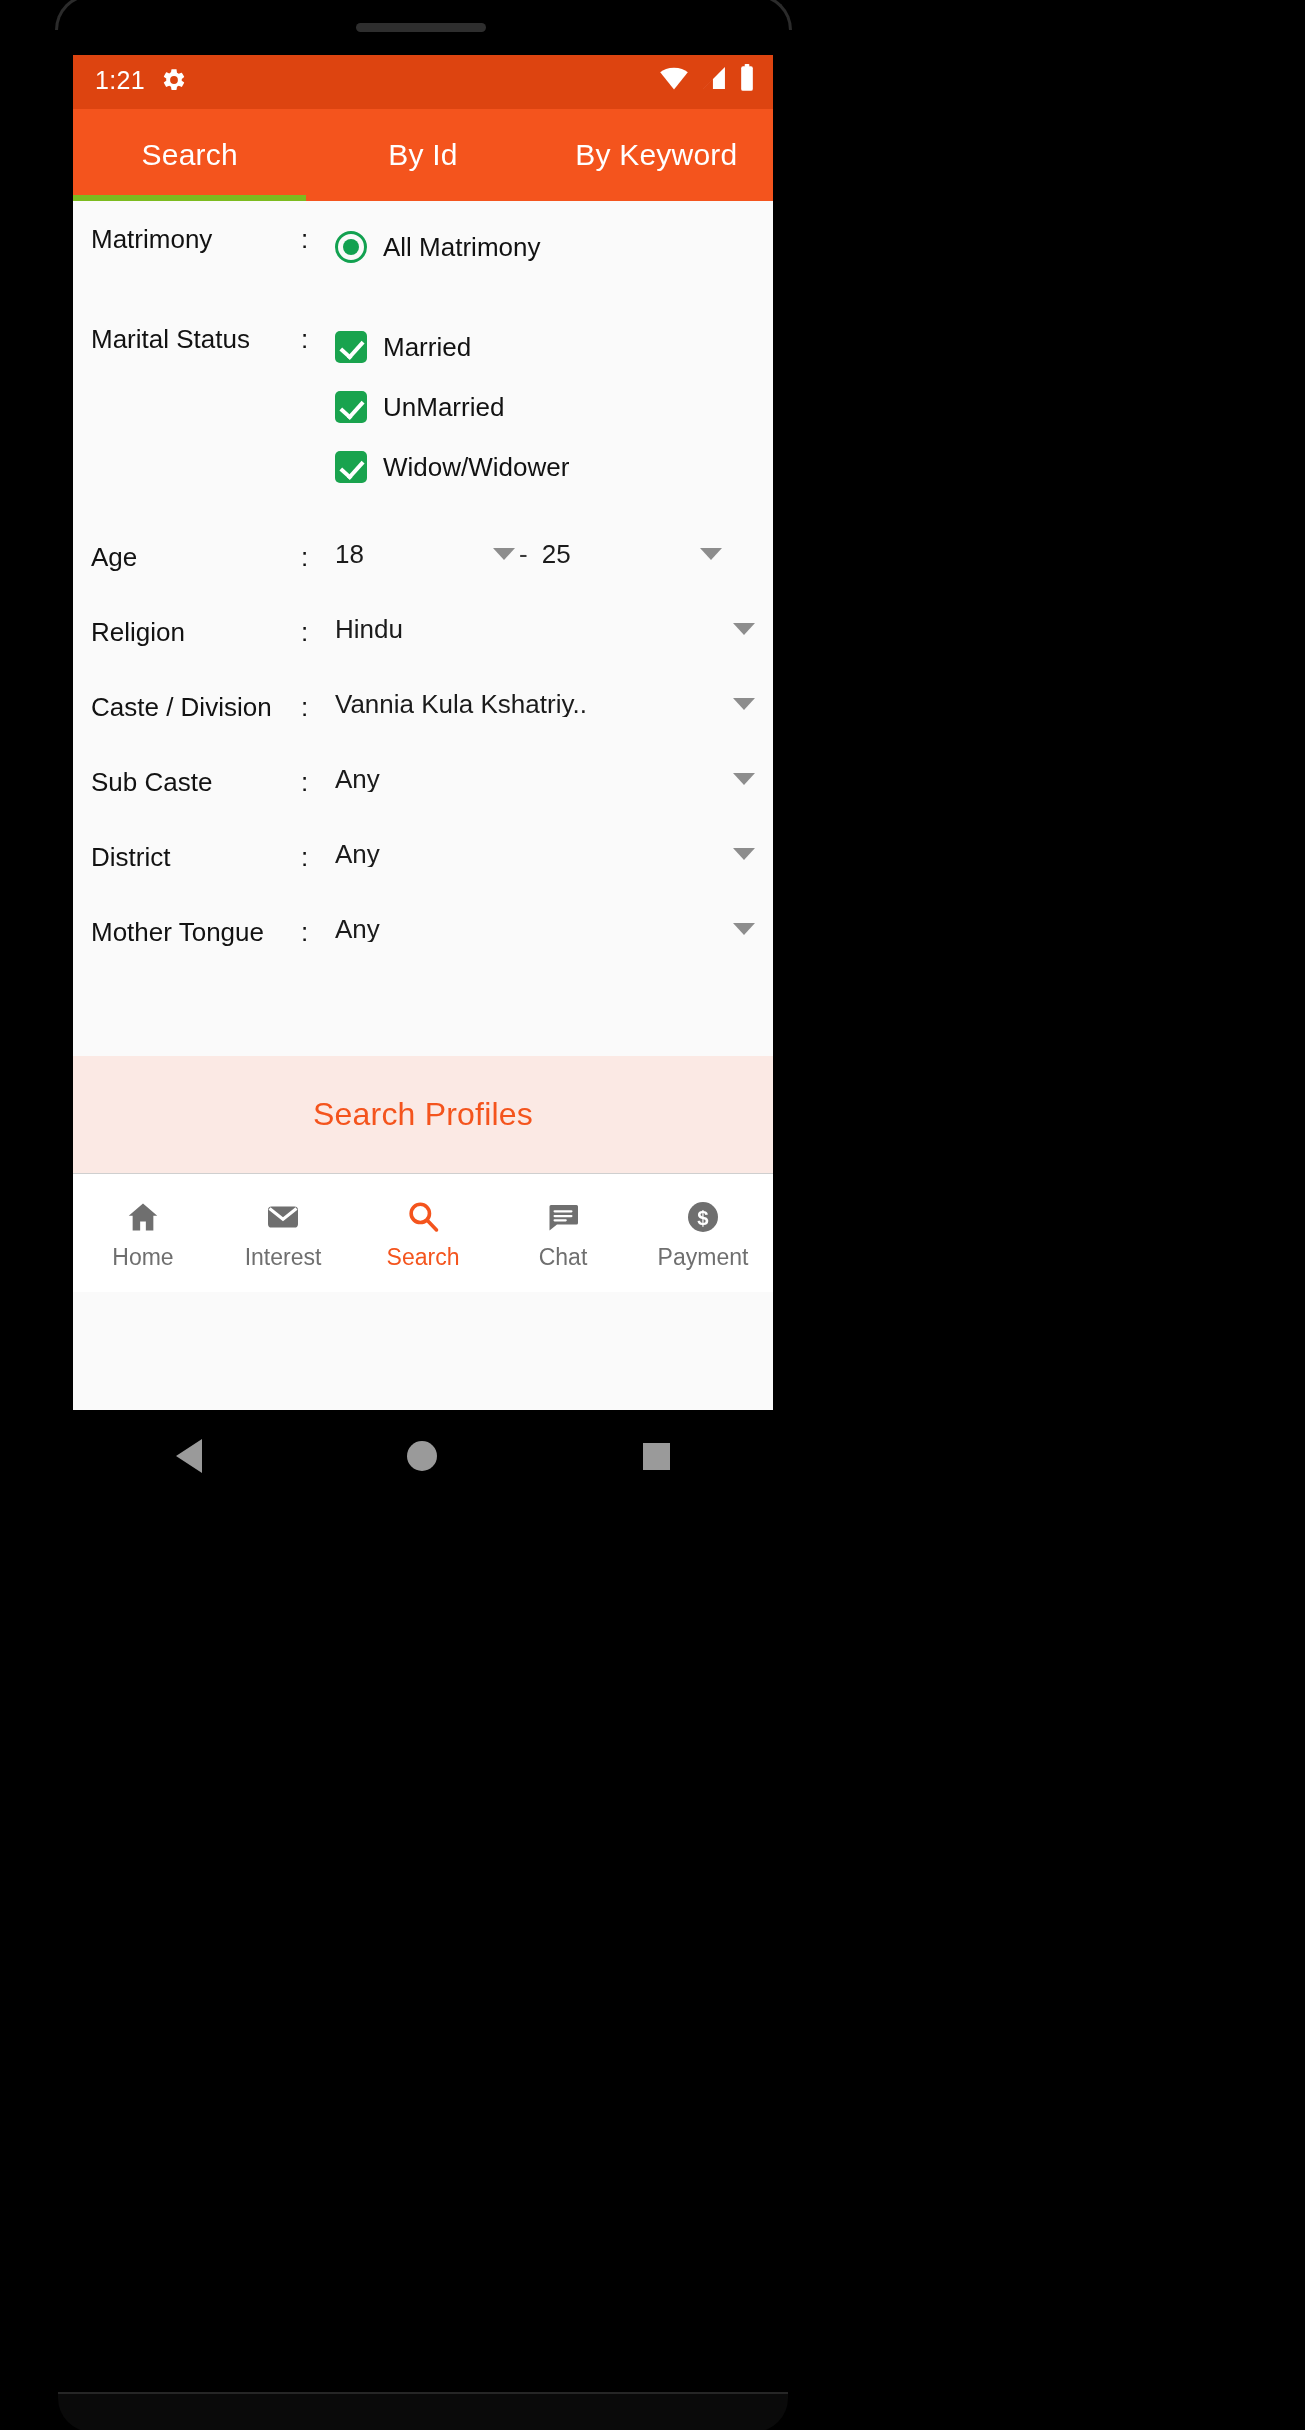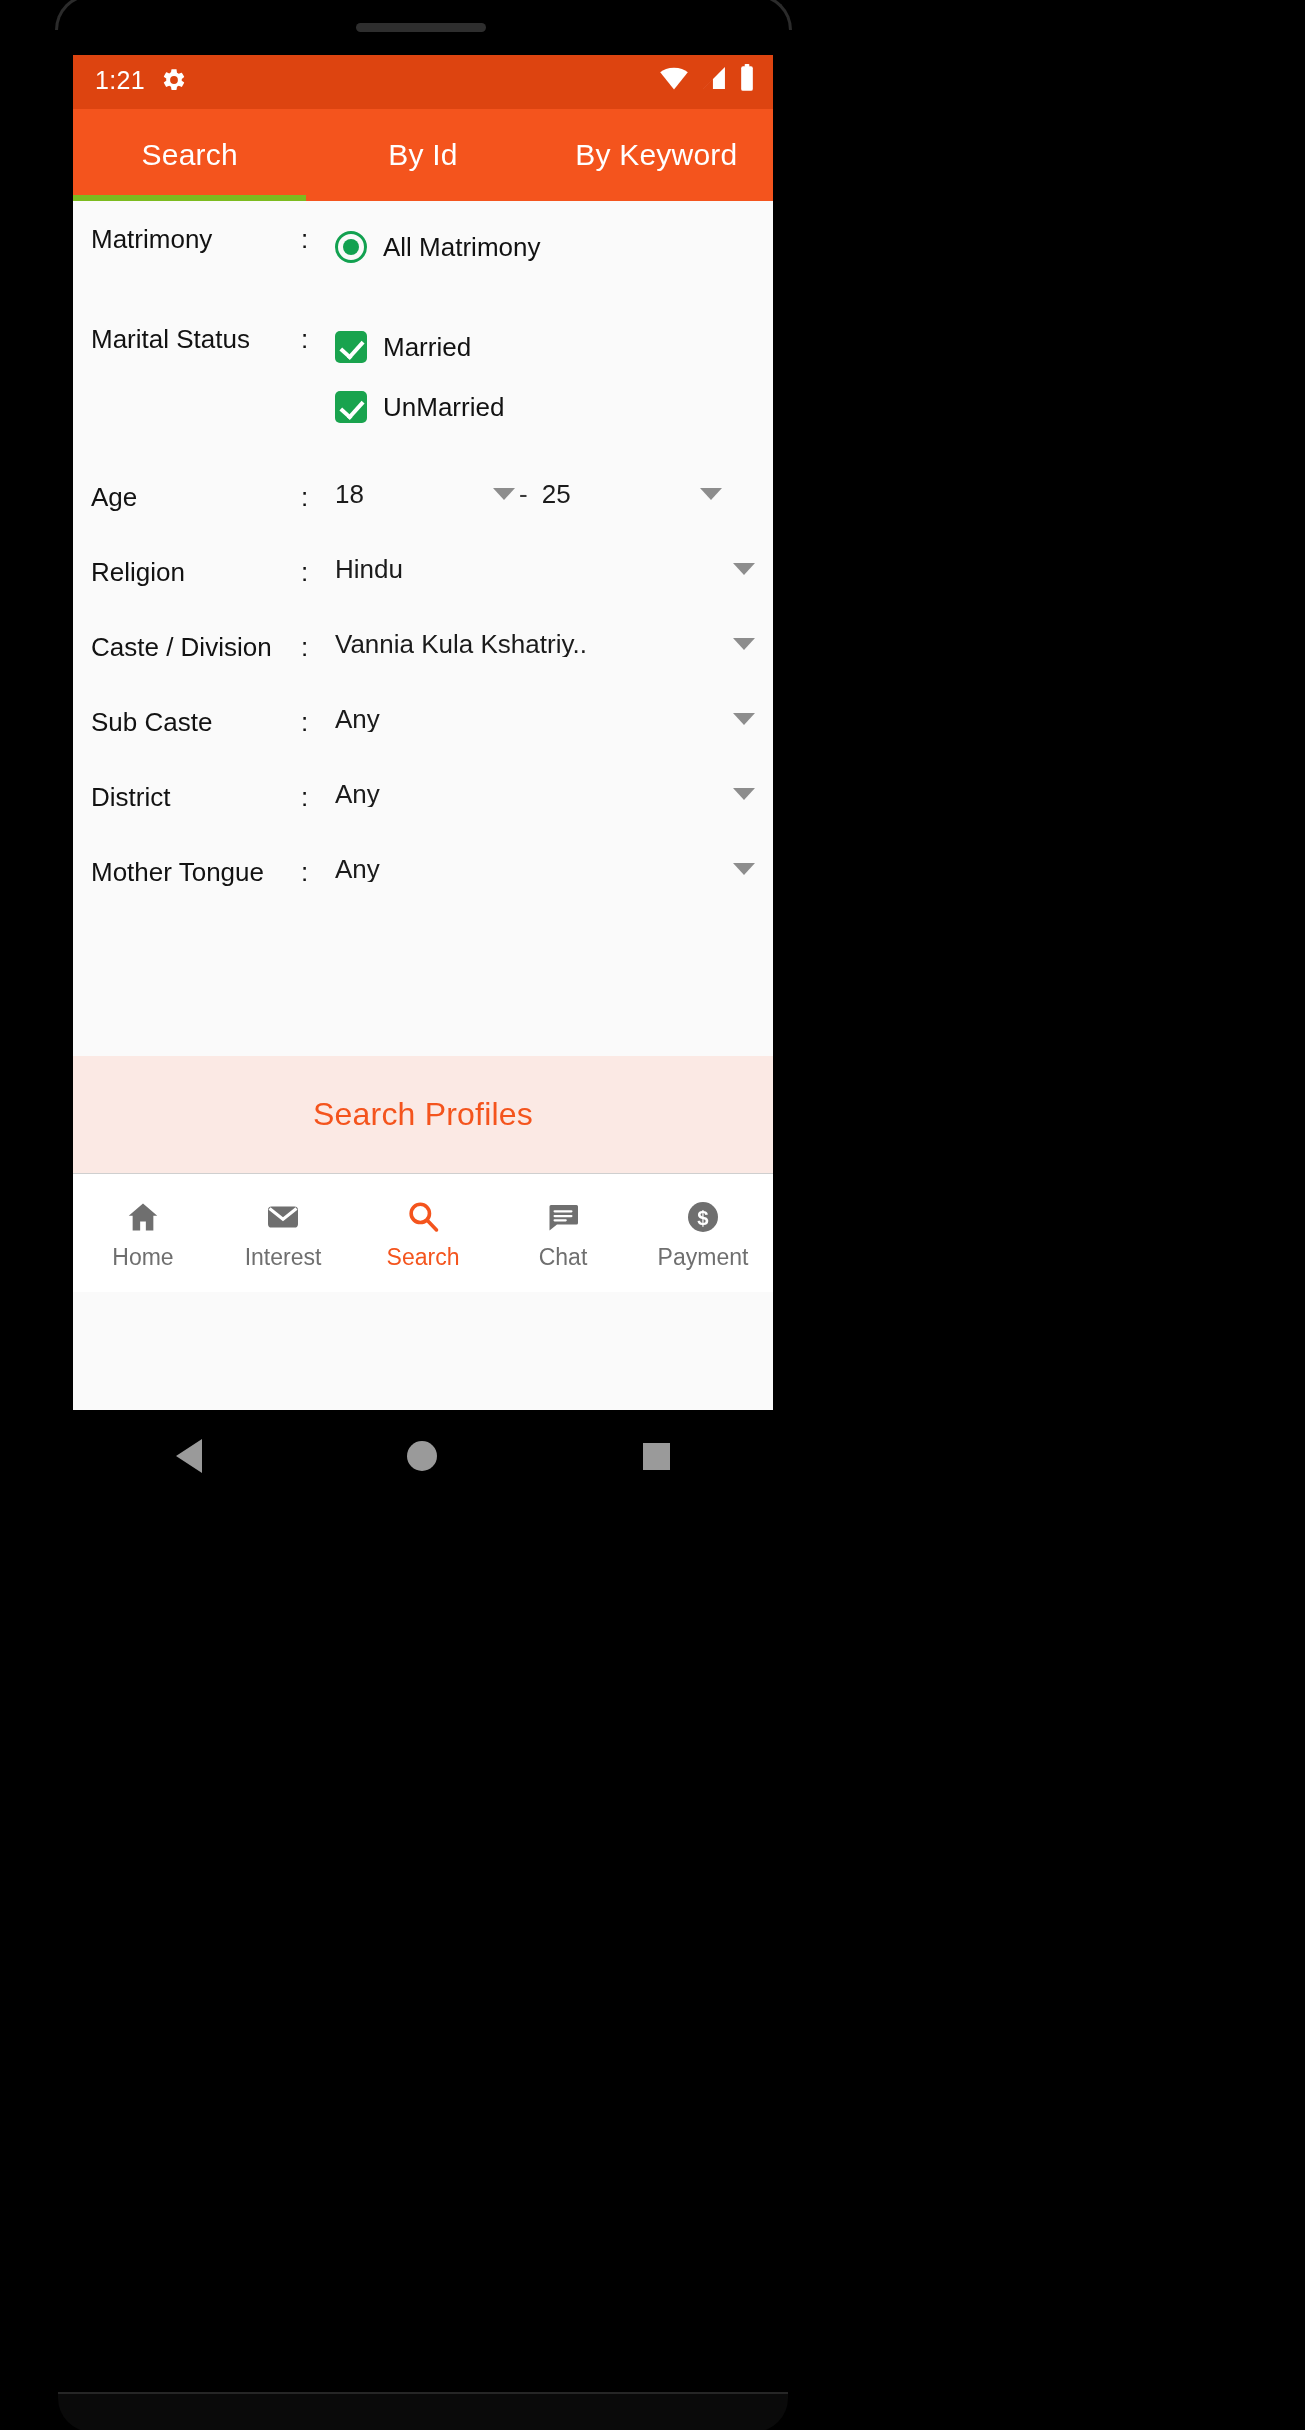--- a/index.html
+++ b/index.html
@@ -316,20 +316,24 @@
         <div class="row-colon">:</div>
         <div class="row-value">
           <div class="opt">
             <span class="checkbox"></span>
             <span class="opt-text">Married</span>
           </div>
           <div class="opt">
             <span class="checkbox"></span>
             <span class="opt-text">UnMarried</span>
           </div>
+          <div class="opt">
+            <span class="checkbox"></span>
+            <span class="opt-text">Widow/Widower</span>
+          </div>
         </div>
       </div>
 
       <div style="height:50px"></div>
 
       <div class="row">
         <div class="row-label">Age</div>
         <div class="row-colon">:</div>
         <div class="row-value">
           <div class="age-wrap">

